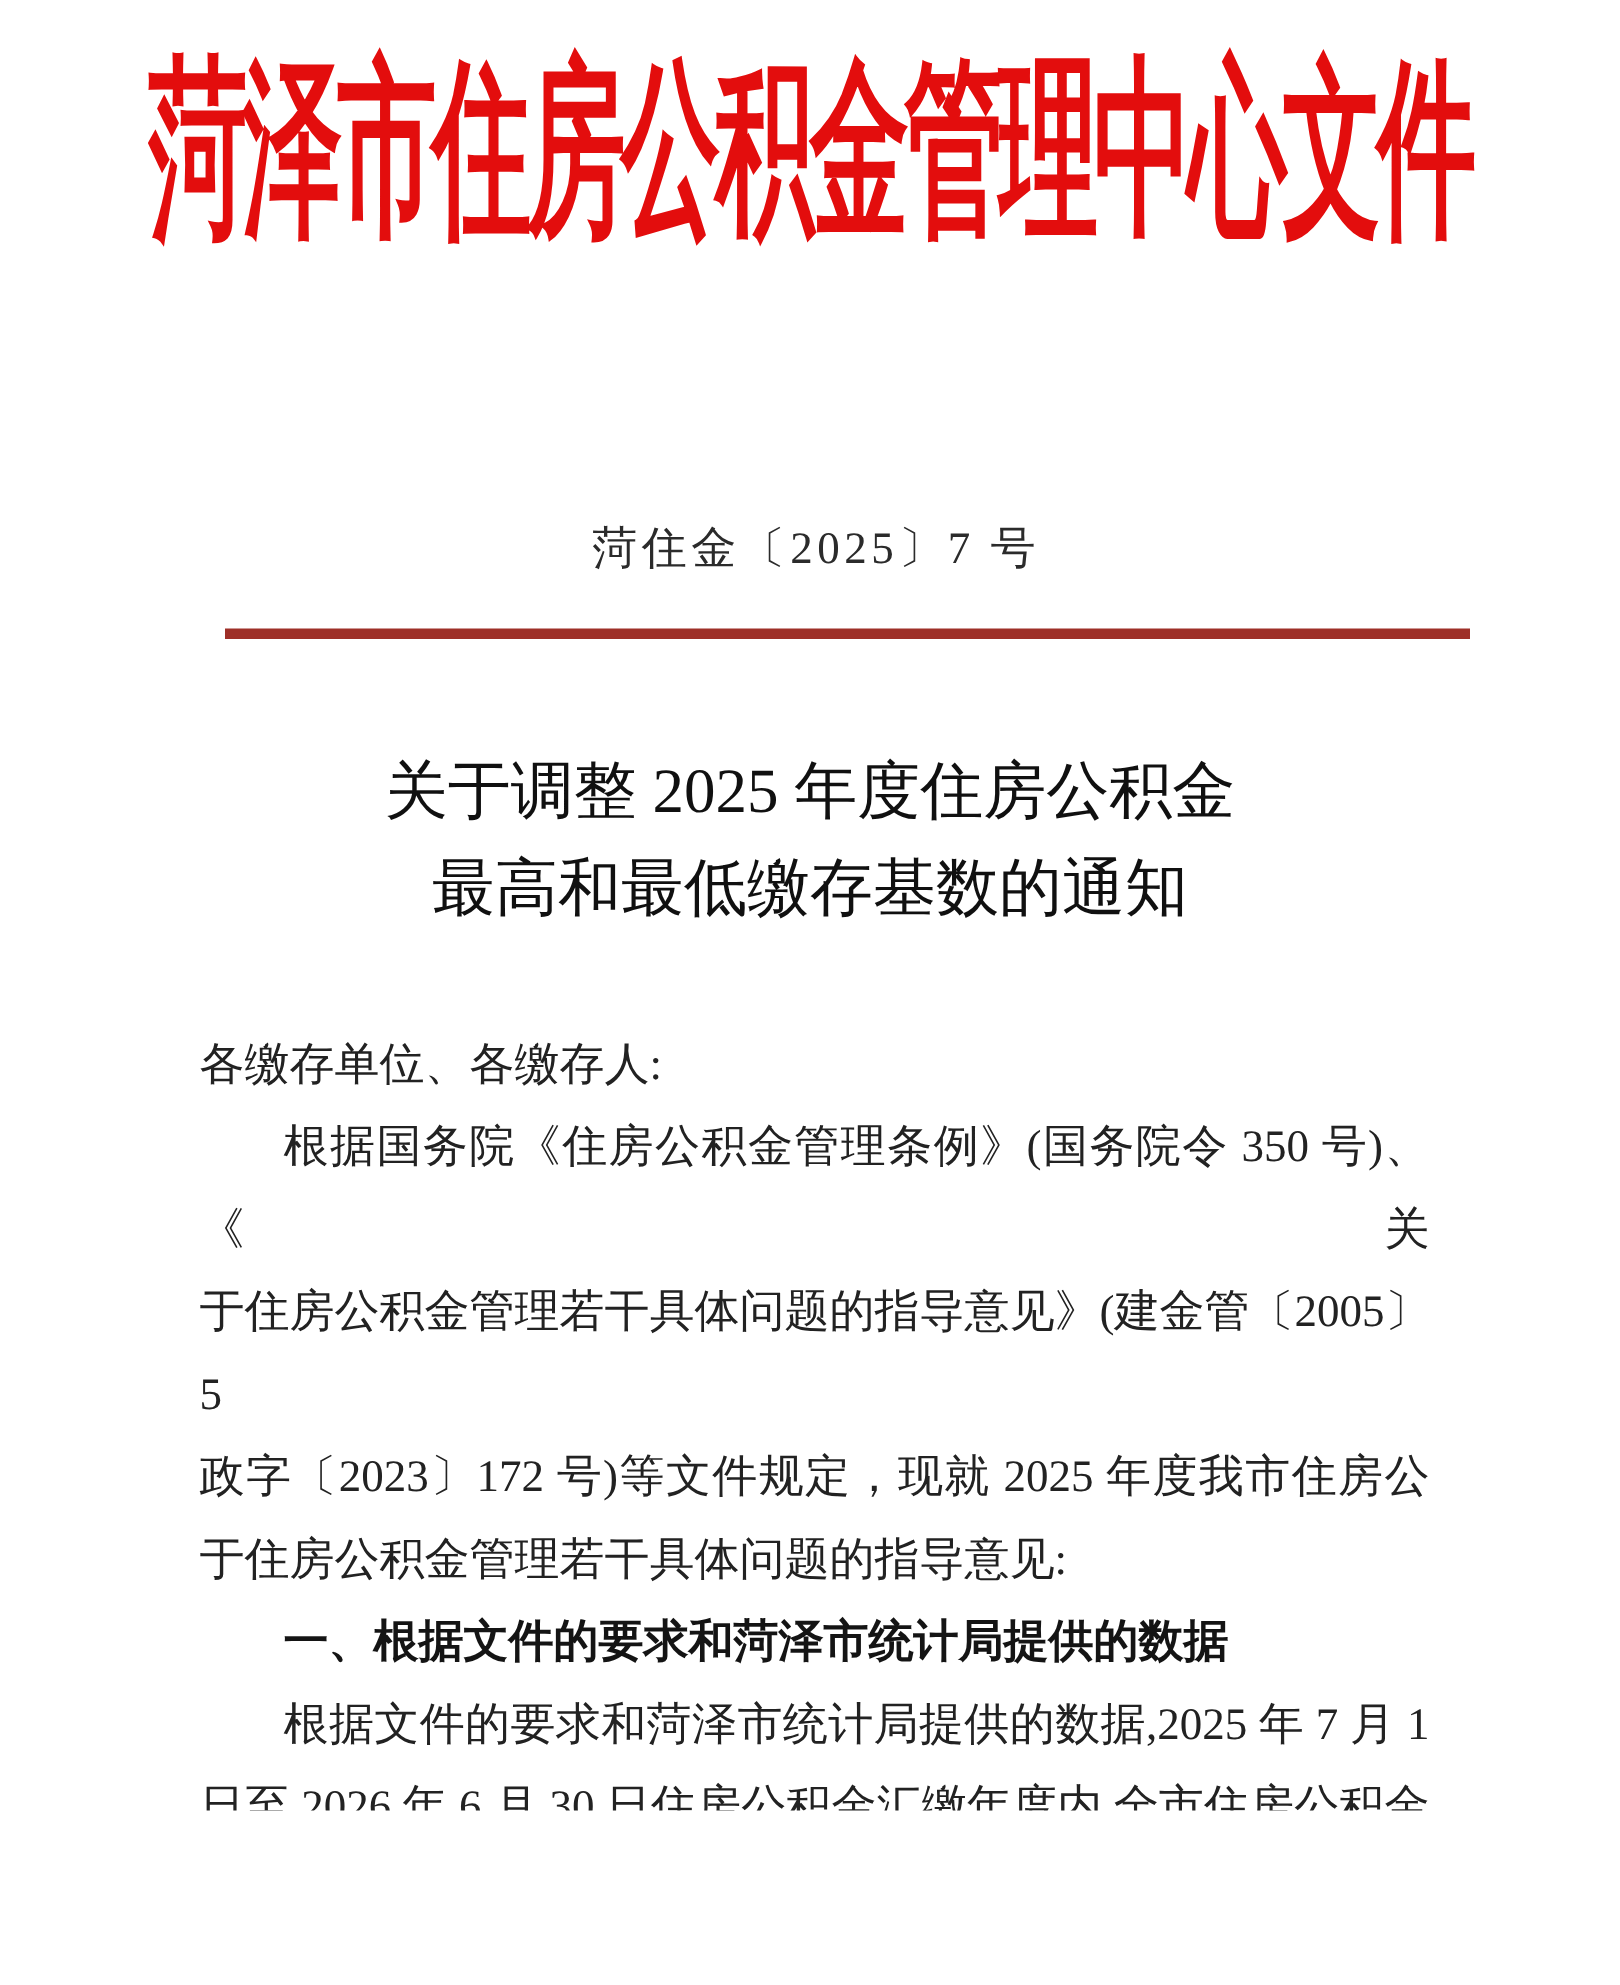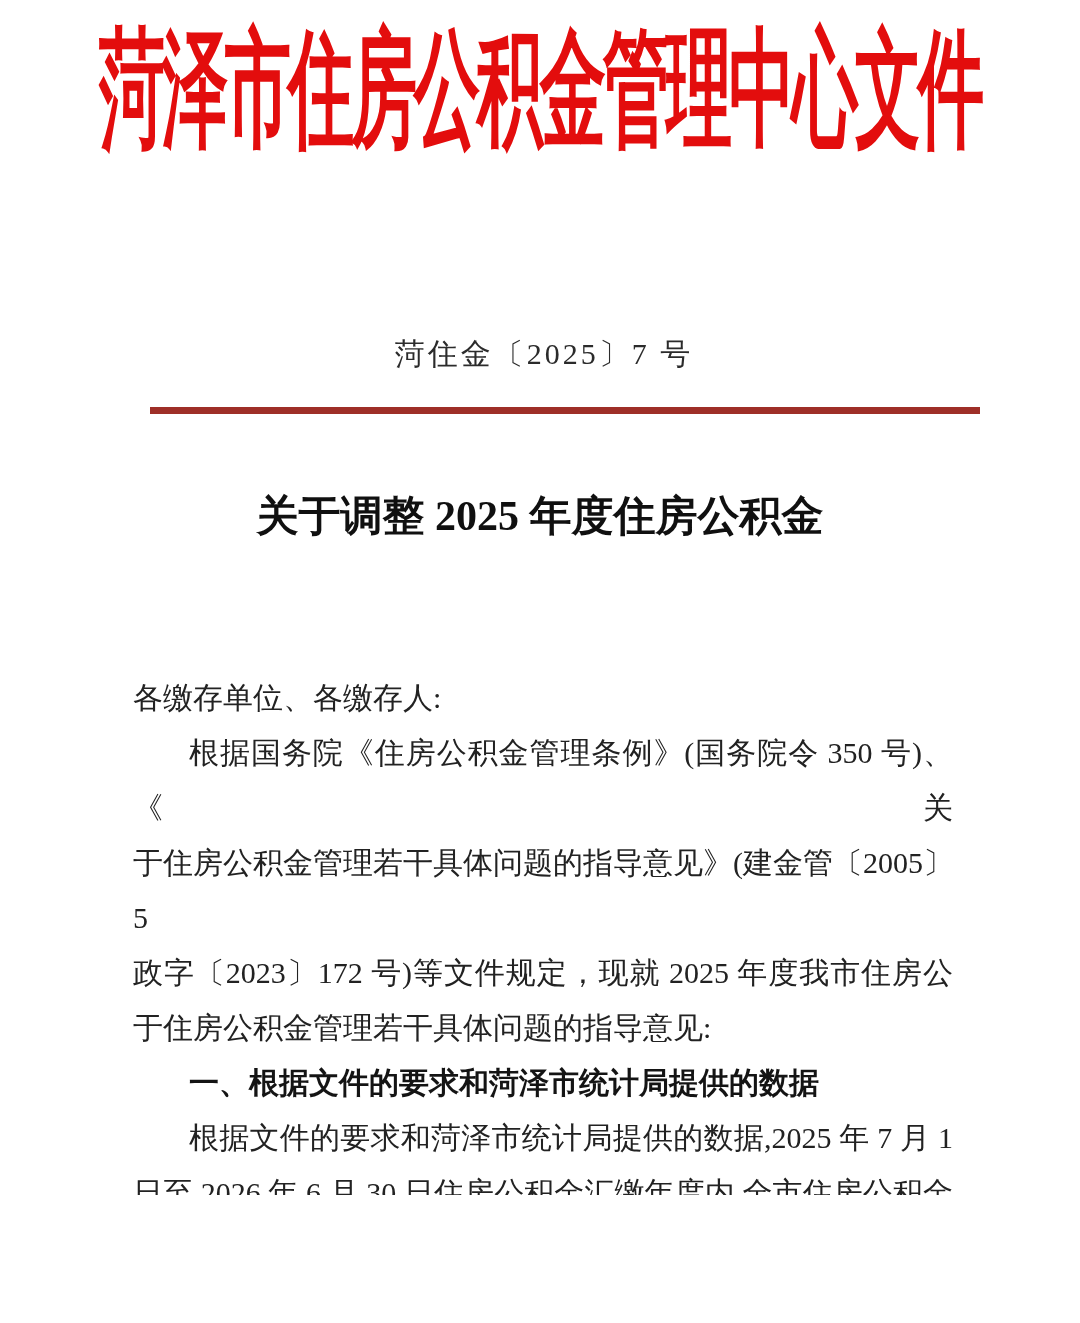--- a/index.html
+++ b/index.html
@@ -4,21 +4,21 @@
 <style>
   html, body {
     margin: 0;
     padding: 0;
     background: #ffffff;
   }
   .page {
     position: relative;
     width: 1080px;
     height: 1191px;
-    margin: 4px auto;
+    margin: 16px auto;
     background: #ffffff;
     overflow: hidden;
     font-family: "Liberation Serif", "DejaVu Serif", serif;
     color: #1e1e1e;
   }
 
   
   .agency-header {
     position: absolute;
     top: 22px;
@@ -56,21 +56,21 @@
     height: 7px;
   }
 
   
   .doc-title {
     position: absolute;
     top: 480px;
     left: 0;
     width: 100%;
     text-align: center;
-    font-weight: bold;
+    font-weight: normal;
     font-size: 42px;
     line-height: 65px;
     color: #101010;
   }
 
   
   .body-block {
     position: absolute;
     top: 666px;
     left: 133px;
@@ -106,20 +106,21 @@
 <div class="page">
 
   <div class="agency-header" style="color: rgb(227, 13, 13);">菏泽市住房公积金管理中心文件</div>
 
   <div class="doc-number">菏住金〔2025〕7 号</div>
 
   <div class="red-rule" style="background: rgb(158, 47, 40);"></div>
 
   <div class="doc-title">
     <div>关于调整 2025 年度住房公积金</div>
+    <div>最高和最低缴存基数的通知</div>
   </div>
 
   <div class="body-block">
       <div class="line">各缴存单位、各缴存人:</div>
       <div class="line indent fill">根据国务院《住房公积金管理条例》(国务院令 350 号)、《关</div>
       <div class="line fill">于住房公积金管理若干具体问题的指导意见》(建金管〔2005〕5</div>
       <div class="line fill">政字〔2023〕172 号)等文件规定，现就 2025 年度我市住房公</div>
       <div class="line">于住房公积金管理若干具体问题的指导意见:</div>
       <div class="line indent bold">一、根据文件的要求和菏泽市统计局提供的数据</div>
       <div class="line indent fill">根据文件的要求和菏泽市统计局提供的数据,2025 年 7 月 1</div>

